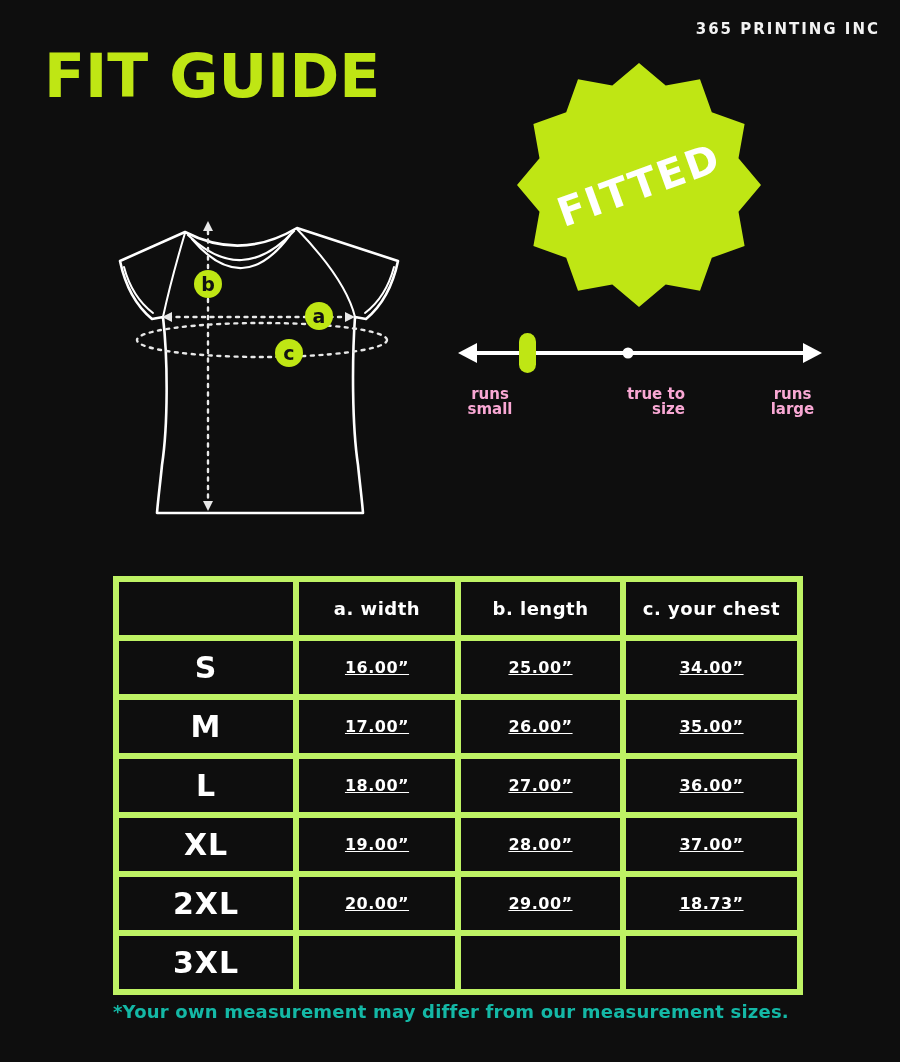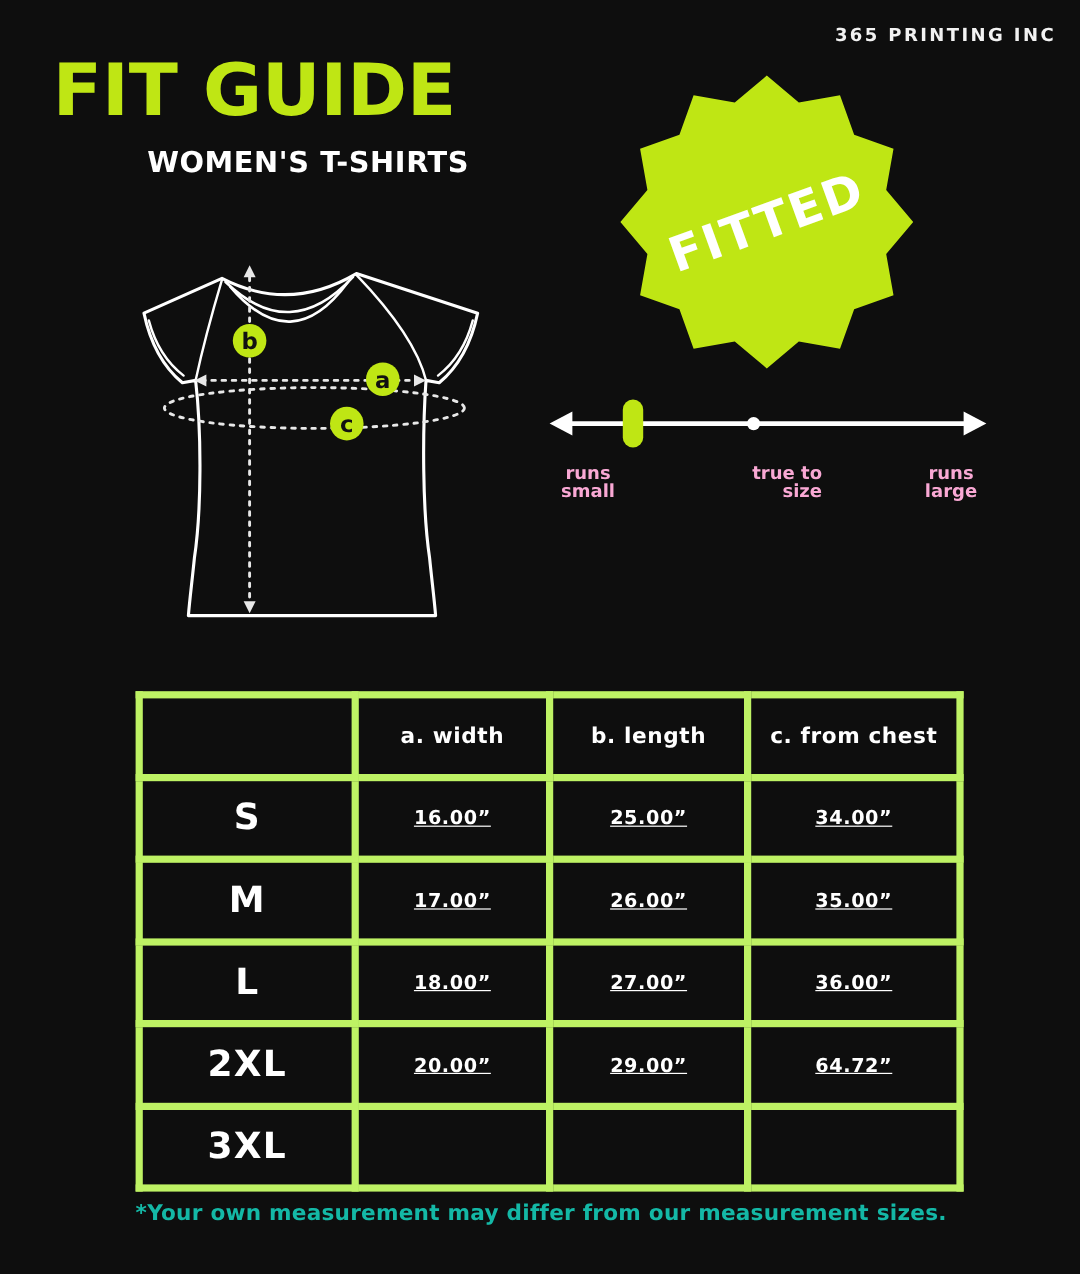--- a/index.html
+++ b/index.html
@@ -60,21 +60,20 @@
   .dashed{ fill:none; stroke:#e8e8e8; stroke-width:2.4; stroke-dasharray:3 5.5; stroke-linecap:round; }
 </style>
 </head>
 <body>
 
 <div class="page">
 
   <div class="brand">365 PRINTING INC</div>
 
   <h1 class="title">FIT GUIDE</h1>
-  <div class="subtitle">WOMEN'S T-SHIRTS</div>
 
   <svg class="tshirt" width="320" height="330" viewBox="0 0 320 330">
 
     <path class="stroke-w" d="M 85,37 L 20,66 Q 28,104 52,124 L 63,122
          C 68,165 68,230 62,270 C 60,290 58,305 57,318
          L 263,318
          C 262,305 260,290 258,270 C 252,230 252,165 255,122
          L 266,124 Q 290,104 298,66 L 197,33
          Q 141,66 85,37 Z"></path>
 
@@ -137,45 +136,51 @@
       <col style="width:180px">
         <col style="width:162px">
         <col style="width:165px">
         <col style="width:177px">
     </colgroup>
     <tbody>
       <tr style="height:59px">
         <td class="col-head"></td>
         <td class="col-head">a. width</td>
         <td class="col-head">b. length</td>
-        <td class="col-head">c. from chest</td>
+        <td class="col-head">c. your chest</td>
       </tr>
       <tr style="height:59px">
         <td class="size-cell">S</td>
         <td class="val-cell">16.00”</td>
         <td class="val-cell">25.00”</td>
         <td class="val-cell">34.00”</td>
       </tr>
       <tr style="height:59px">
         <td class="size-cell">M</td>
         <td class="val-cell">17.00”</td>
         <td class="val-cell">26.00”</td>
         <td class="val-cell">35.00”</td>
       </tr>
       <tr style="height:59px">
         <td class="size-cell">L</td>
         <td class="val-cell">18.00”</td>
         <td class="val-cell">27.00”</td>
         <td class="val-cell">36.00”</td>
       </tr>
       <tr style="height:59px">
+        <td class="size-cell">XL</td>
+        <td class="val-cell">19.00”</td>
+        <td class="val-cell">28.00”</td>
+        <td class="val-cell">37.00”</td>
+      </tr>
+      <tr style="height:59px">
         <td class="size-cell">2XL</td>
         <td class="val-cell">20.00”</td>
         <td class="val-cell">29.00”</td>
-        <td class="val-cell">64.72”</td>
+        <td class="val-cell">18.73”</td>
       </tr>
       <tr style="height:59px">
         <td class="size-cell">3XL</td>
         <td class="val-cell"></td>
         <td class="val-cell"></td>
         <td class="val-cell"></td>
       </tr>
     </tbody>
   </table>
 

